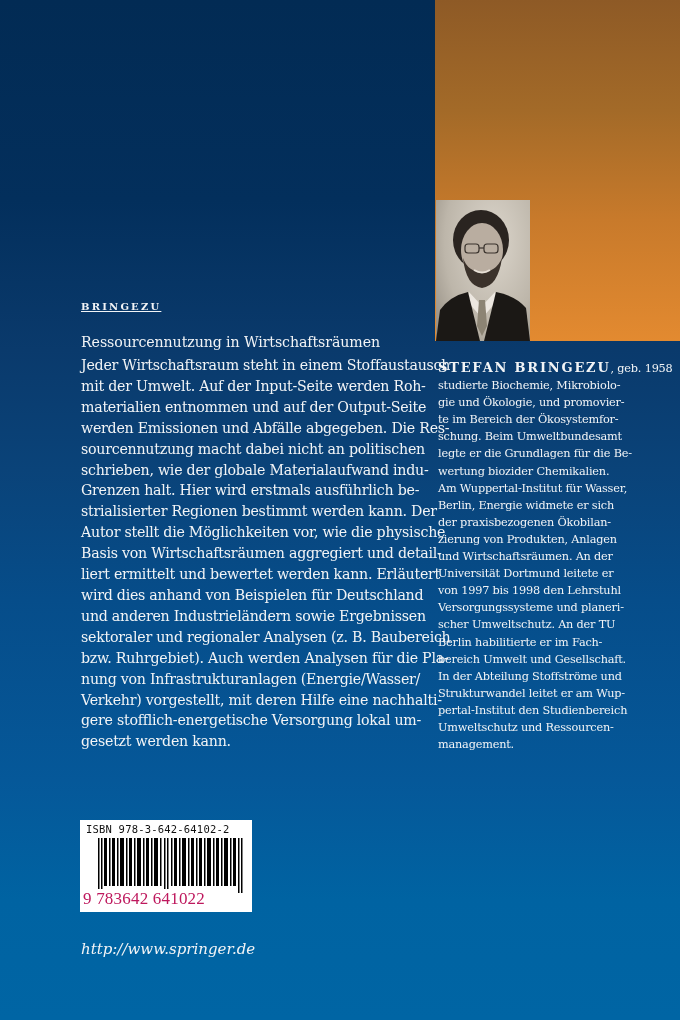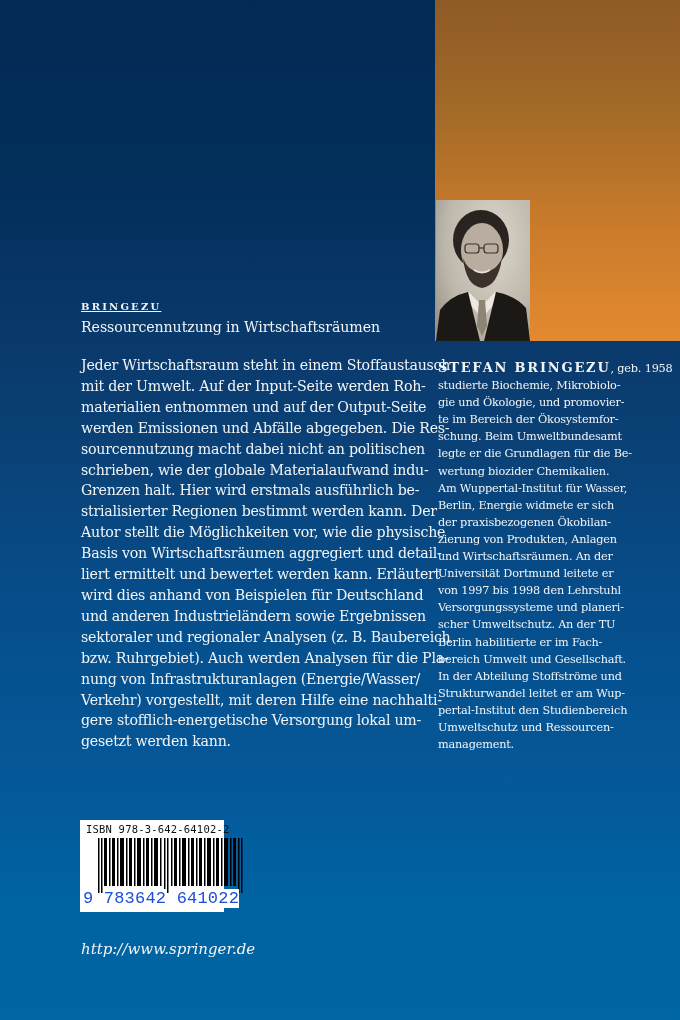--- a/index.html
+++ b/index.html
@@ -56,21 +56,21 @@
     .author-caps {
       font-size: 10px;
       letter-spacing: 2.2px;
       font-weight: bold;
       line-height: 14px;
       text-decoration: underline;
     }
     .book-title {
       font-size: 14.2px;
       line-height: 20px;
-      margin-top: 3px;
+      margin-top: 18px;
       letter-spacing: -0.1px;
     }
     .blurb {
       position: absolute;
       left: 81px;
       top: 355px;
       width: 350px;
       font-size: 14.2px;
       line-height: 20.9px;
       letter-spacing: -0.25px;
@@ -92,21 +92,21 @@
     }
     .bio-name {
       font-weight: bold;
       font-size: 13px;
       letter-spacing: 1.8px;
     }
     .barcode-box {
       position: absolute;
       left: 80px;
       top: 820px;
-      width: 144px;
+      width: 172px;
       height: 92px;
       background: #ffffff;
       box-sizing: border-box;
     }
     .isbn-text {
       position: absolute;
       left: 6px;
       top: 3px;
       font-family: "DejaVu Sans Mono", "Liberation Mono", monospace;
       font-size: 10.5px;
@@ -118,23 +118,23 @@
       position: absolute;
       left: 18px;
       top: 18px;
       width: 146px;
       height: 55px;
     }
     .barcode-digits {
       position: absolute;
       left: 3px;
       top: 69px;
-      font-family: Liberation Mono, monospace;
+      font-family: Liberation Serif, serif;
       font-size: 17px;
-      color: #1d4ed8;
+      color: #be185d;
       white-space: nowrap;
       letter-spacing: 0.2px;
       background: transparent;
     }
     .barcode-digits span {
       background: #fff;
     }
     .url {
       position: absolute;
       left: 81px;

